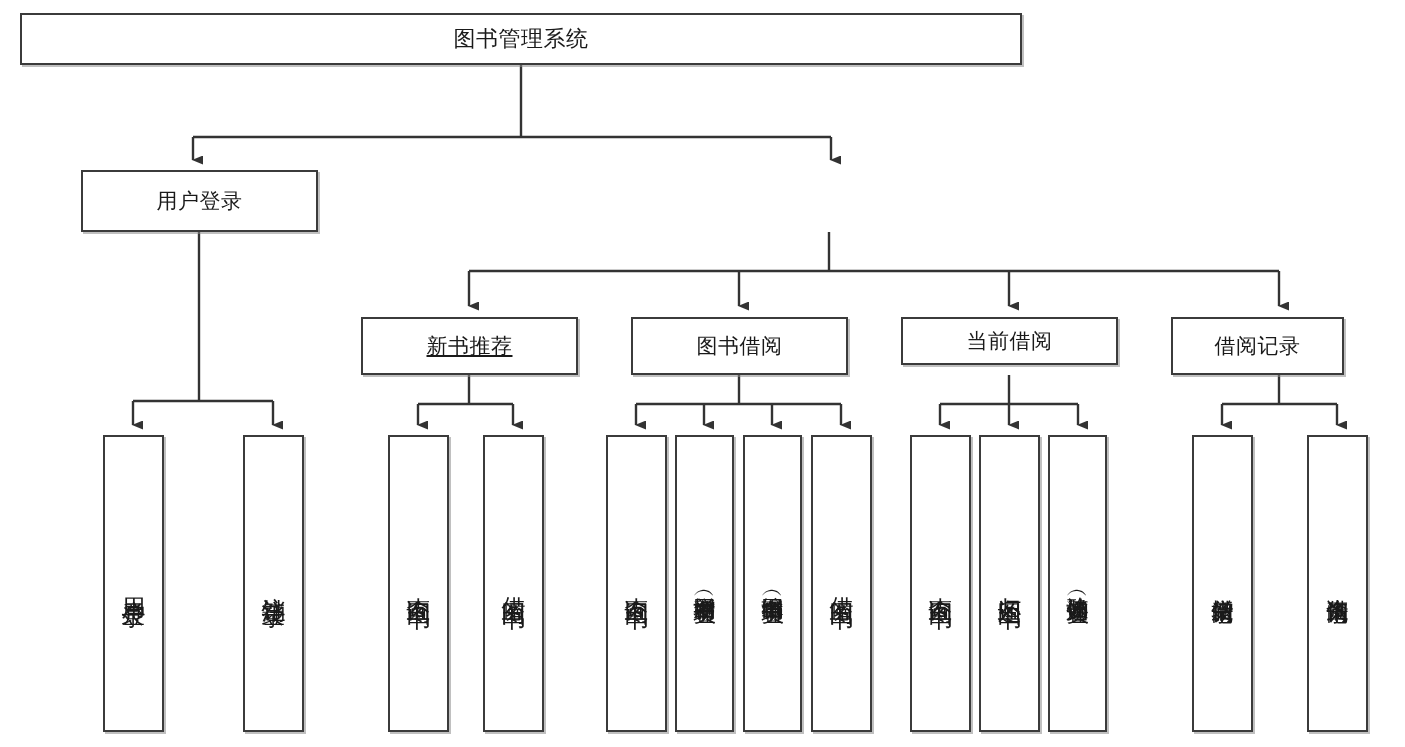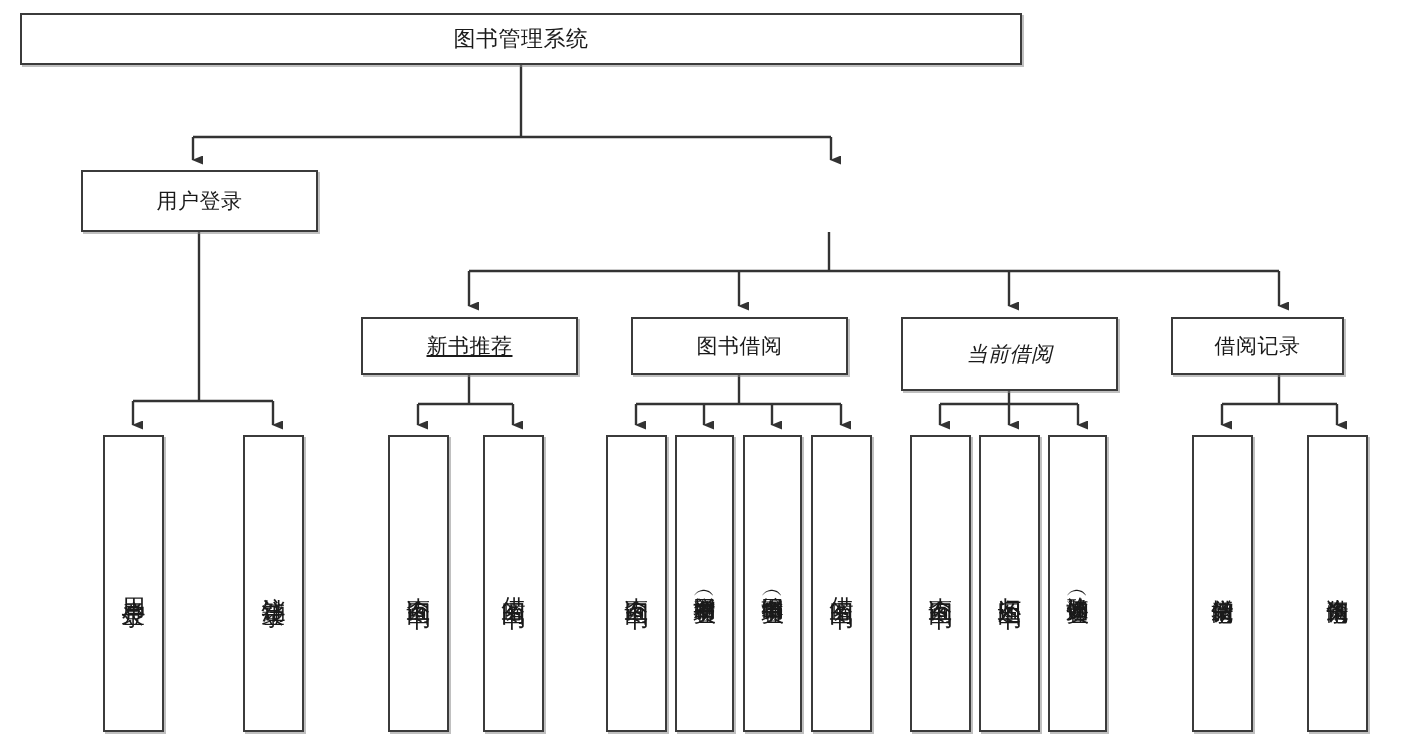--- a/index.html
+++ b/index.html
@@ -141,21 +141,21 @@
   <div class="node horiz" style="left:81px; top:170px; width:237px; height:62px;">
     <span class="cap">用户登录</span>
   </div>
 
   <div class="node horiz" style="left:361px; top:317px; width:217px; height:58px;text-decoration:underline;">
     <span class="cap">新书推荐</span>
   </div>
   <div class="node horiz" style="left:631px; top:317px; width:217px; height:58px;">
     <span class="cap">图书借阅</span>
   </div>
-  <div class="node horiz" style="left:901px; top:317px; width:217px; height:74px;font-style:italic;">
+  <div class="node horiz" style="left:901px; top:317px; width:217px; height:48px;">
     <span class="cap">当前借阅</span>
   </div>
   <div class="node horiz" style="left:1171px; top:317px; width:173px; height:58px;">
     <span class="cap">借阅记录</span>
   </div>
 
   <div class="node vert" style="left:103px; top:435px; width:61px; height:297px;">
     <span class="cap">用户登录</span>
   </div>
   <div class="node vert" style="left:243px; top:435px; width:61px; height:297px;">

